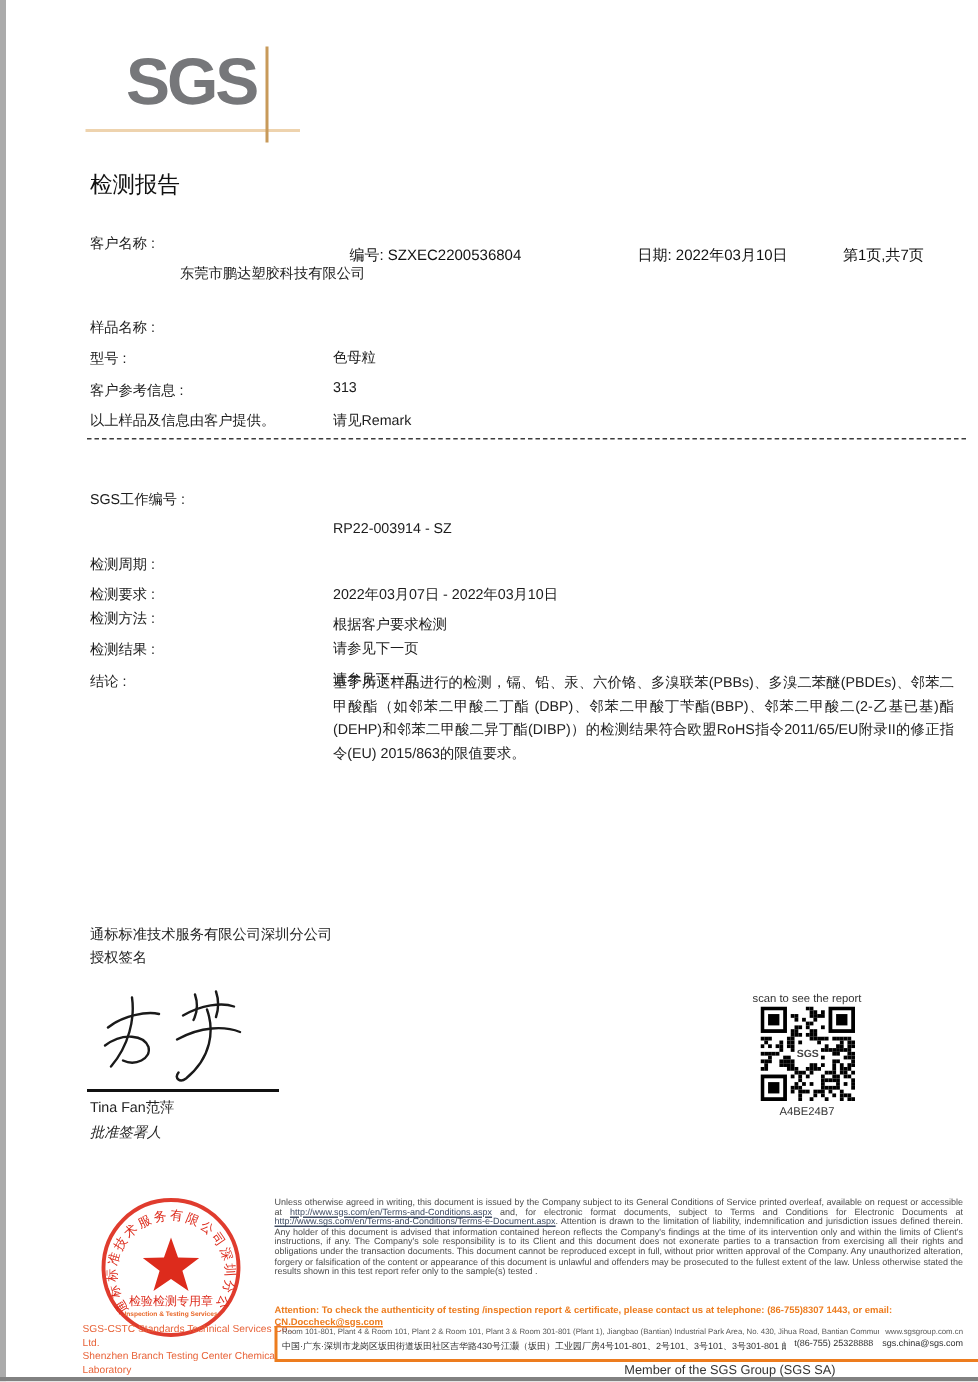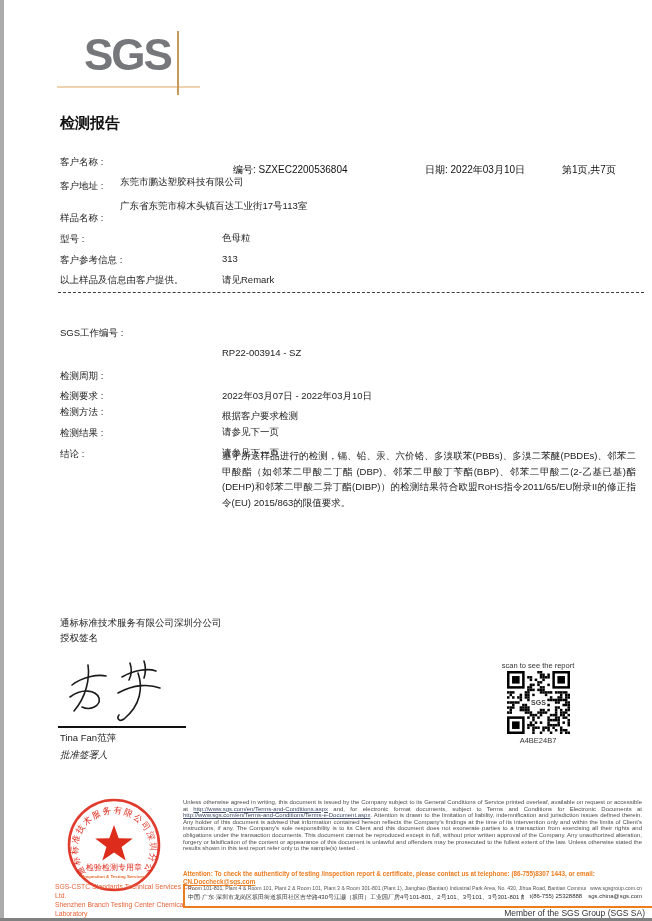--- a/index.html
+++ b/index.html
@@ -12,21 +12,21 @@
   .abs { position:absolute; }
   .left-edge { left:0; top:0; width:4px; height:921px; background:#ababab; }
   .bottom-edge { left:0; top:918px; width:652px; height:3px; background:#818181; }
 
   
   .logo-text { left:84px; top:30px; font-size:44px; font-weight:bold; color:#76777a; letter-spacing:-2px; }
   .logo-hline { left:57px; top:86px; width:143px; height:2px; background:#eed3ae; }
   .logo-vline { left:177px; top:31px; width:2px; height:64px; background:#c89a5a; }
 
   
-  .report-title { left:60px; top:114px; font-size:15px; font-weight:bold; color:#111; }
+  .report-title { left:60px; top:114px; font-size:15px; font-weight:normal; color:#111; }
   .hdr { font-size:10px; color:#111; font-weight:500;margin-top:43px; }
   .report-number { left:233px; top:120px; }
   .report-date { left:425px; top:120px; }
   .page-indicator { left:562px; top:120px; }
 
   
   .row { position:absolute; left:60px; display:flex; font-size:9.5px; color:#1c1c1c; }
   .row .lbl { flex:0 0 auto; }
   .client-row .lbl { width:60px; }
   .wide-row .lbl { width:162px; }
@@ -61,45 +61,41 @@
   .attention .eml { text-decoration:underline; }
   .addr-vline { left:183px; top:884px; width:1.5px; height:22px; background:#ed7c1e; }
   .addr1 { left:188px; top:885px; width:454px; display:flex; font-size:5.2px; color:#555; }
   .addr1 .a { flex:1 1 auto; white-space:nowrap; overflow:hidden; }
   .addr1 .w { flex:0 0 auto; margin-left:4px; }
   .addr2 { left:188px; top:893px; width:454px; display:flex; font-size:6px; color:#2e2e2e; }
   .addr2 .a { flex:1 1 auto; white-space:nowrap; overflow:hidden; }
   .addr2 .p { flex:0 0 auto; margin-left:6px; }
   .addr2 .e { flex:0 0 auto; margin-left:6px; }
   .footer-hline { left:183px; top:906px; width:469px; height:1.5px; background:#ed7c1e; }
-  .member-line { left:0; top:908px; width:645px; text-align:right; font-size:8.5px; color:#333; }
+  .member-line { left:0; top:908px; width:557px; text-align:right; font-size:8.5px; color:#333; }
 </style>
 </head>
 <body>
 
 <div class="page">
   <div class="abs left-edge"></div>
   <div class="abs bottom-edge"></div>
 
   <div class="abs logo-text">SGS</div>
   <div class="abs logo-hline"></div>
   <div class="abs logo-vline"></div>
 
   <div class="abs report-title">检测报告</div>
   <div class="abs hdr report-number">编号: SZXEC2200536804</div>
   <div class="abs hdr report-date">日期: 2022年03月10日</div>
   <div class="abs hdr page-indicator">第1页,共7页</div>
 
   <div class="row client-row" style="top:156px">
     <span class="lbl">客户名称 :</span>
     <span class="val">东莞市鹏达塑胶科技有限公司</span>
-  </div>
-  <div class="row client-row" style="top:180px">
-    <span class="lbl">客户地址 :</span>
-    <span class="val">广东省东莞市樟木头镇百达工业街17号113室</span>
   </div>
 
   <div class="row wide-row" style="top:212px">
     <span class="lbl">样品名称 :</span>
     <span class="val">色母粒</span>
   </div>
   <div class="row wide-row" style="top:233px">
     <span class="lbl">型号 :</span>
     <span class="val">313</span>
   </div>

